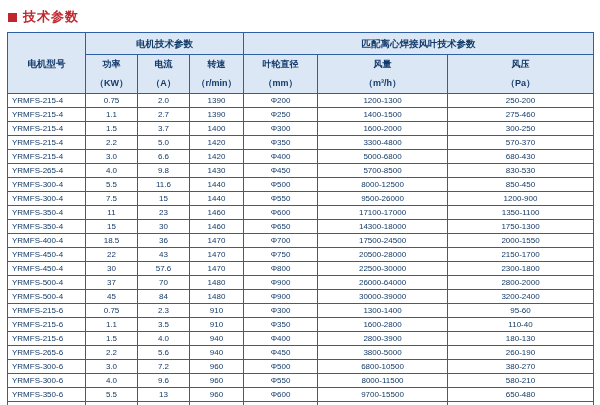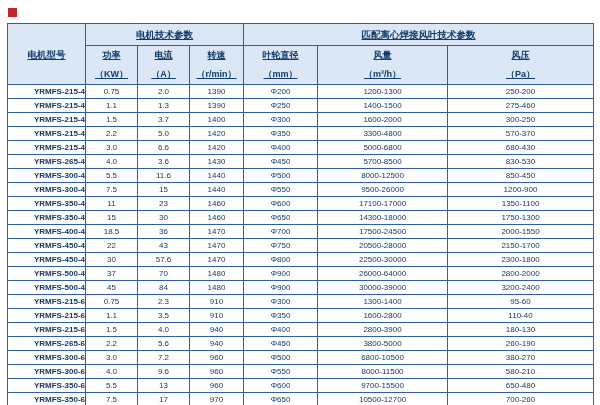--- a/index.html
+++ b/index.html
@@ -42,25 +42,24 @@
     color:#143a66;
     white-space:nowrap;
   }
   thead th{
     background:#dbe7f4;
     color:#123a6b;
     font-weight:bold;
     font-size:9px;
     height:19px;
     line-height:19px;
-    text-decoration:underline;
   }
   thead tr.grp th{height:21px;line-height:21px;font-size:9.5px;}
   tbody td{background:#ffffff;}
-  tbody td.model{text-align:right;padding-left:4px;color:#143a66;font-weight:bold;}
+  tbody td.model{text-align:left;padding-left:4px;color:#143a66;}
   tbody tr.sep td{border-top:1px solid #2f5fa3;}
 
   .c-model{width:78px;}
   .c-kw{width:52px;}
   .c-a{width:52px;}
   .c-rpm{width:54px;}
   .c-dia{width:74px;}
   .c-air{width:130px;}
   .c-pa{width:146px;}
 
@@ -76,20 +75,21 @@
     white-space:nowrap;
   }
 </style>
 </head>
 <body>
 
 <div class="page">
 
   <div class="title-bar">
     <span class="title-sq"></span>
+    <span class="title-text">技术参数</span>
   </div>
 
   <table>
     <colgroup>
       <col class="c-model">
         <col class="c-kw">
         <col class="c-a">
         <col class="c-rpm">
       <col class="c-dia">
         <col class="c-air">
@@ -134,21 +134,21 @@
           <td>0.75</td>
           <td>2.0</td>
           <td>1390</td>
           <td>Φ200</td>
           <td>1200-1300</td>
           <td>250-200</td>
         </tr>
         <tr>
           <td class="model">YRMFS-215-4</td>
           <td>1.1</td>
-          <td>1.3</td>
+          <td>2.7</td>
           <td>1390</td>
           <td>Φ250</td>
           <td>1400-1500</td>
           <td>275-460</td>
         </tr>
         <tr>
           <td class="model">YRMFS-215-4</td>
           <td>1.5</td>
           <td>3.7</td>
           <td>1400</td>
@@ -170,21 +170,21 @@
           <td>3.0</td>
           <td>6.6</td>
           <td>1420</td>
           <td>Φ400</td>
           <td>5000-6800</td>
           <td>680-430</td>
         </tr>
         <tr>
           <td class="model">YRMFS-265-4</td>
           <td>4.0</td>
-          <td>3.6</td>
+          <td>9.8</td>
           <td>1430</td>
           <td>Φ450</td>
           <td>5700-8500</td>
           <td>830-530</td>
         </tr>
         <tr>
           <td class="model">YRMFS-300-4</td>
           <td>5.5</td>
           <td>11.6</td>
           <td>1440</td>

